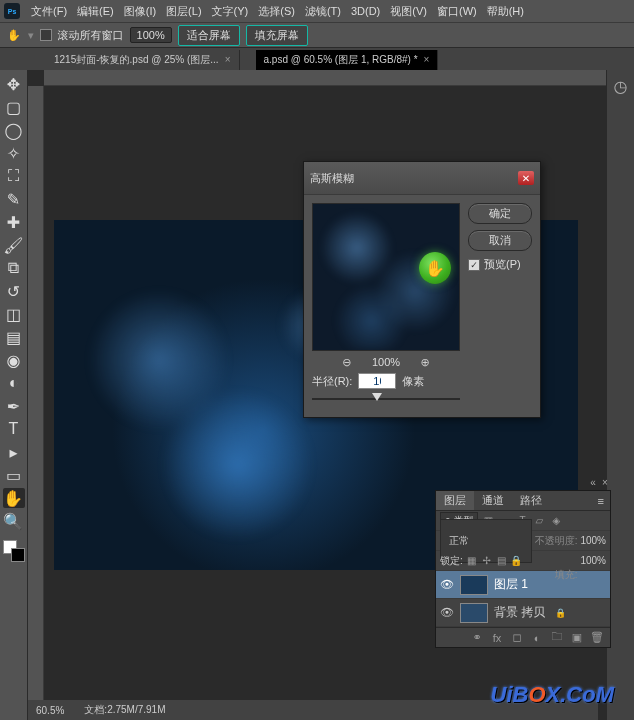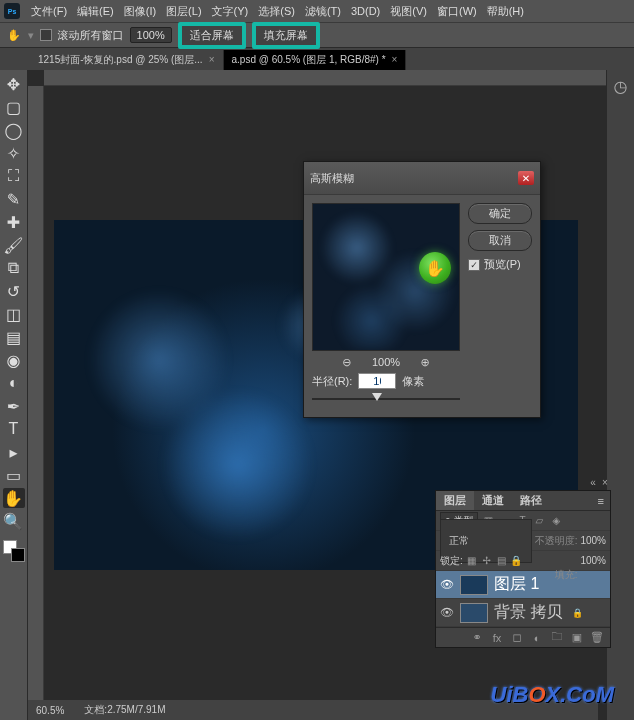--- a/index.html
+++ b/index.html
@@ -4,23 +4,23 @@
 <style>
 * { margin: 0; padding: 0; box-sizing: border-box; font-family: "Microsoft YaHei", sans-serif; }
 body { background: #535353; width: 634px; height: 720px; overflow: hidden; position: relative; }
 .menubar { background: #535353; height: 22px; display: flex; align-items: center; padding: 0 4px; font-size: 11px; color: #ddd; }
 .menubar .ps-icon { width: 16px; height: 16px; background: #141f28; border-radius: 3px; margin-right: 6px; display: flex; align-items: center; justify-content: center; font-size: 7px; color: #2aa9ff; font-weight: bold; }
 .menubar .menu-item { padding: 0 5px; cursor: pointer; }
 .optbar { background: #535353; height: 26px; border-top: 1px solid #3a3a3a; border-bottom: 1px solid #2a2a2a; display: flex; align-items: center; padding: 0 6px; font-size: 11px; color: #ddd; gap: 6px; }
 .optbar .hand-icon { width: 16px; height: 16px; display: flex; align-items: center; justify-content: center; }
 .optbar .chk { width: 12px; height: 12px; border: 1px solid #888; background: #3a3a3a; }
 .optbar .zoom-box { background: #3a3a3a; border: 1px solid #222; padding: 1px 6px; border-radius: 2px; }
-.optbar .btn { background: #424242; border: 4px solid #14b8a6; padding: 2px 8px; border-radius: 2px; }
+.optbar .btn { background: #424242; border: 1px solid #14b8a6; padding: 2px 8px; border-radius: 2px; }
 .tabbar { background: #424242; height: 22px; display: flex; align-items: flex-end; font-size: 10px; color: #ccc; padding-left: 30px; }
-.tabbar .tab { padding: 3px 8px; background: #424242; border-right: 1px solid #2a2a2a; position: relative; }
+.tabbar .tab { padding: 3px 8px; background: #424242; border-right: 1px solid #2a2a2a; position: relative; margin-left: 16px; }
 .tabbar .tab.active { background: #000000; }
 .tabbar .tab .close { margin-left: 6px; color: #999; }
 .main { position: absolute; top: 70px; left: 0; right: 0; bottom: 0; display: flex; }
 .toolbox { width: 28px; background: #535353; border-right: 1px solid #2a2a2a; display: flex; flex-direction: column; align-items: center; padding: 4px 0; gap: 3px; }
 .toolbox .tool { width: 22px; height: 20px; display: flex; align-items: center; justify-content: center; color: #ddd; border-radius: 2px; }
 .toolbox .tool.sel { background: #2a2a2a; }
 .toolbox .swatches { margin-top: 6px; position: relative; width: 22px; height: 22px; }
 .toolbox .swatches .fg { position: absolute; width: 14px; height: 14px; background: #fff; border: 1px solid #888; top: 0; left: 0; }
 .toolbox .swatches .bg { position: absolute; width: 14px; height: 14px; background: #000; border: 1px solid #888; bottom: 0; right: 0; }
 .canvas-area { flex: 1; background: #2a2a2a; position: relative; }
@@ -46,40 +46,40 @@
 .dialog .zoomrow { display: flex; align-items: center; justify-content: center; gap: 18px; font-size: 11px; color: #ddd; margin: 4px 0 2px; }
 .dialog .zoomrow .zicon { width: 14px; height: 14px; display:flex; align-items:center; justify-content:center; color:#ccc; }
 .dialog .radiusrow { display: flex; align-items: center; gap: 6px; font-size: 11px; color: #ddd; margin: 4px 0; }
 .dialog .radiusrow .rinput { width: 38px; background: #fff; color: #036; font-size: 11px; padding: 1px 14px; border: 1px solid #888; }
 .dialog .slider { height: 12px; position: relative; margin: 2px 0 4px; }
 .dialog .slider .track { position: absolute; left: 0; right: 0; top: 5px; height: 2px; background: #2a2a2a; }
 .dialog .slider .thumb { position: absolute; left: 60px; top: 0; width: 0; height: 0; border-left: 5px solid transparent; border-right: 5px solid transparent; border-top: 8px solid #ddd; }
 
 
 .layers-panel { position: absolute; right: 23px; top: 490px; width: 176px; background: #424242; border: 1px solid #1a1a1a; font-size: 11px; color: #ccc; }
-.layers-panel .panel-tabs { height: 20px; display: flex; align-items: center; border-bottom: 1px solid #2a2a2a; font-weight: bold; }
+.layers-panel .panel-tabs { height: 20px; display: flex; align-items: center; border-bottom: 1px solid #2a2a2a; }
 .layers-panel .panel-tabs .ptab { padding: 2px 8px; }
 .layers-panel .panel-tabs .ptab.active { background: #535353; }
 .layers-panel .panel-tabs .pmenu { margin-left: auto; padding: 0 6px; }
 .layers-panel .panel-close { position: absolute; top: -14px; right: 0; display: flex; gap: 2px; }
 .layers-panel .panel-close span { width: 10px; height: 10px; color: #aaa; font-size: 10px; display:flex; align-items:center; justify-content:center; }
 .layers-panel .filter-row, .layers-panel .blend-row, .layers-panel .lock-row { height: 20px; display: flex; align-items: center; padding: 0 4px; gap: 3px; border-bottom: 1px solid #3a3a3a; font-size: 10px; }
 .layers-panel .filter-row .sel { background: #3a3a3a; padding: 1px 4px; border: 1px solid #2a2a2a; text-decoration: underline; }
 .layers-panel .filter-row .ficon { width: 14px; height: 14px; display:flex; align-items:center; justify-content:center; color:#999; }
 .layers-panel .blend-row .bsel { background: #3a3a3a; padding: 14px 8px; border: 1px solid #2a2a2a; flex:1; }
 .layers-panel .blend-row .opac { color:#888; }
 .layers-panel .lock-row .licon { width: 12px; height: 12px; display:flex; align-items:center; justify-content:center; color:#999; }
 .layers-panel .lock-row .fill { margin-left:auto; color:#888;margin-top:28px; }
 .layers-panel .layer-list { }
 .layers-panel .layer-row { height: 28px; display: flex; align-items: center; padding: 0 4px; gap: 6px; border-bottom: 1px solid #3a3a3a; }
 .layers-panel .layer-row.sel { background: #5a7a9a; color: #fff; }
 .layers-panel .layer-row .eye { width: 14px; height: 14px; display:flex; align-items:center; justify-content:center; }
 .layers-panel .layer-row .thumb { width: 28px; height: 20px; background: #1a3a5a; border: 1px solid #888; }
 .layers-panel .layer-row .thumb.bg { background: #2a4a6a; }
-.layers-panel .layer-row .llabel { font-size: 16px; }
+.layers-panel .layer-row .llabel { font-size: 12px; }
 .layers-panel .layer-row .lockmini { margin-left: 4px; font-size: 9px; }
 .layers-panel .panel-footer { height: 20px; display: flex; align-items: center; justify-content: flex-end; gap: 6px; padding: 0 6px; border-top: 1px solid #2a2a2a; }
 .layers-panel .panel-footer .ficon { width: 14px; height: 14px; color: #999; display:flex; align-items:center; justify-content:center; }
 
 .statusbar { position: absolute; bottom: 0; left: 28px; height: 20px; background: #424242; color: #ccc; font-size: 10px; display: flex; align-items: center; padding: 0 8px; gap: 20px; width: 570px; }
 .watermark { position: absolute; bottom: 12px; right: 20px; font-size: 22px; font-weight: bold; font-style: italic; color: #3a6ad8; text-shadow: 1px 1px 0 #000, 0 0 3px #4a8aff; }
 .watermark .o { color: #f05a28; }
 </style>
 </head>
 <body>

